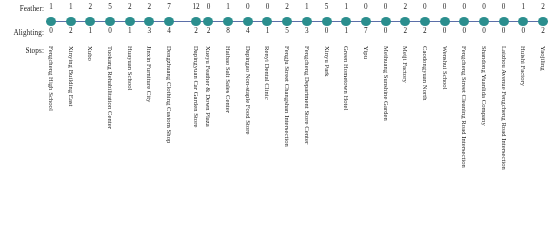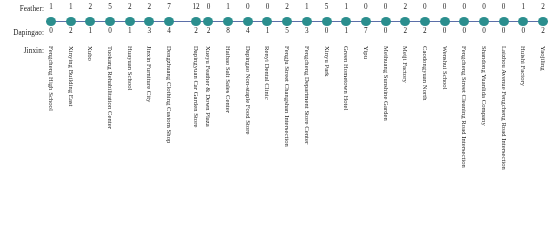--- a/index.html
+++ b/index.html
@@ -98,23 +98,23 @@
     letter-spacing: 0.05px;
   }
 </style>
 </head>
 <body>
 
 <div id="chart">
 
   <div class="row-label" id="label-boarding">Feather:</div>
 
-  <div class="row-label" id="label-alighting">Dapingao:</div>
-
-  <div class="row-label" id="label-stops">Jinxin:</div>
+  <div class="row-label" id="label-alighting">Alighting:</div>
+
+  <div class="row-label" id="label-stops">Stops:</div>
 
   <div class="plot">
     <div class="axis-line"></div>
     <div id="columns">
         <div class="col" style="left: 7px;">
           <div class="num num-board">1</div>
           <div class="node" style="background: rgb(43, 142, 142);"></div>
           <div class="num num-alight">0</div>
           <div class="stop-name">Fengcheng High School</div>
         </div>

